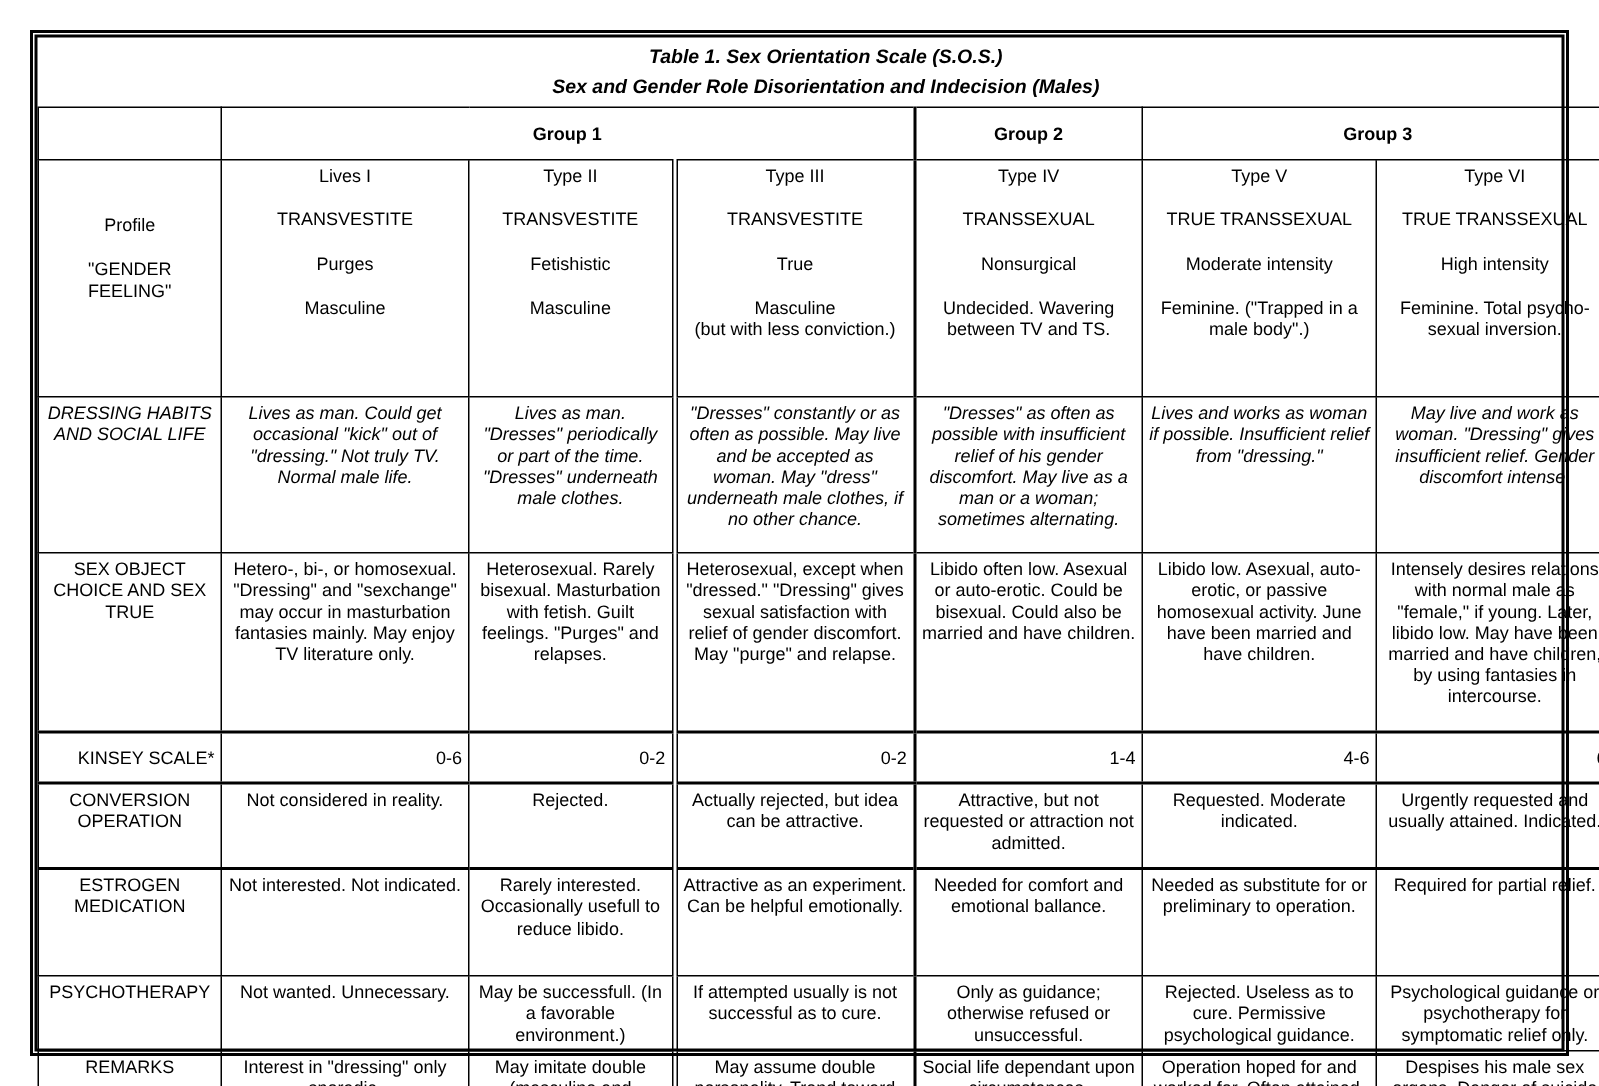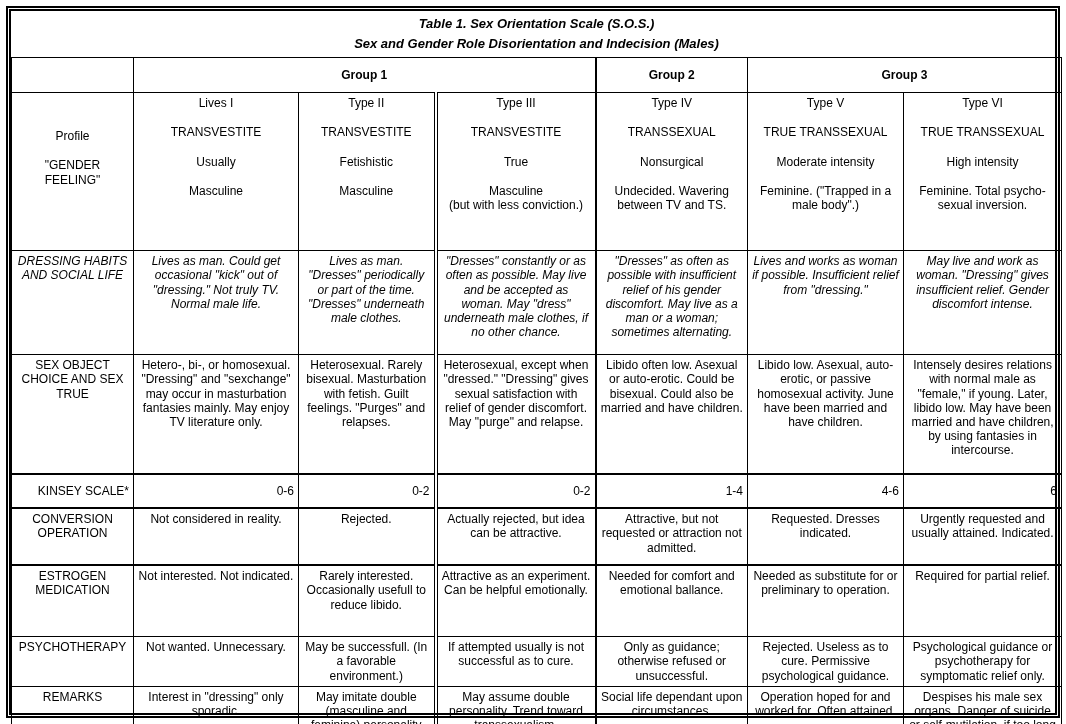--- a/index.html
+++ b/index.html
@@ -1,19 +1,19 @@
 <!DOCTYPE html>
 <html><head>
 <meta charset="utf-8">
 <style>
   html,body{margin:0;padding:0;background:#fff;}
   .page{
     width:1066px;height:724px;box-sizing:border-box;background:#fff;
     font-family:"Liberation Sans","DejaVu Sans",sans-serif;color:#000;
-    padding:6px;
+    padding:20px;
   }
   .table-frame{
     box-sizing:border-box;width:100%;height:100%;
     border:5px double #000;
   }
   table.sos{
     border-collapse:collapse;table-layout:fixed;width:100%;height:100%;
   }
   col.c0{width:122px;} col.c1{width:165px;} col.c2{width:137px;}
   col.c3{width:160px;} col.c4{width:152px;} col.c5{width:156px;} col.c6{width:158px;}
@@ -75,21 +75,21 @@
         </tr>
 
         <tr class="header-row">
           <td class="profile-cell">
             <div class="hline">Profile</div>
             <div class="hline">"GENDER FEELING"</div>
           </td>
           <td>
             <div class="hline">Lives I</div>
             <div class="hline">TRANSVESTITE</div>
-            <div class="hline">Usually</div>
+            <div class="hline">Purges</div>
             <div class="hline">Masculine</div>
           </td>
           <td>
             <div class="hline">Type II</div>
             <div class="hline">TRANSVESTITE</div>
             <div class="hline">Fetishistic</div>
             <div class="hline">Masculine</div>
           </td>
           <td class="dbl">
             <div class="hline">Type III</div>
@@ -147,21 +147,21 @@
           <td>4-6</td>
           <td>6</td>
         </tr>
 
         <tr class="r-conversion">
           <td class="row-label">CONVERSION OPERATION</td>
           <td>Not considered in reality.</td>
           <td>Rejected.</td>
           <td class="dbl">Actually rejected, but idea can be attractive.</td>
           <td class="grp2">Attractive, but not requested or attraction not admitted.</td>
-          <td>Requested. Dresses indicated.</td>
+          <td>Requested. Moderate indicated.</td>
           <td>Urgently requested and usually attained. Indicated.</td>
         </tr>
 
         <tr class="r-estrogen">
           <td class="row-label">ESTROGEN MEDICATION</td>
           <td>Not interested. Not indicated.</td>
           <td>Rarely interested. Occasionally usefull to reduce libido.</td>
           <td class="dbl">Attractive as an experiment. Can be helpful emotionally.</td>
           <td class="grp2">Needed for comfort and emotional ballance.</td>
           <td>Needed as substitute for or preliminary to operation.</td>

